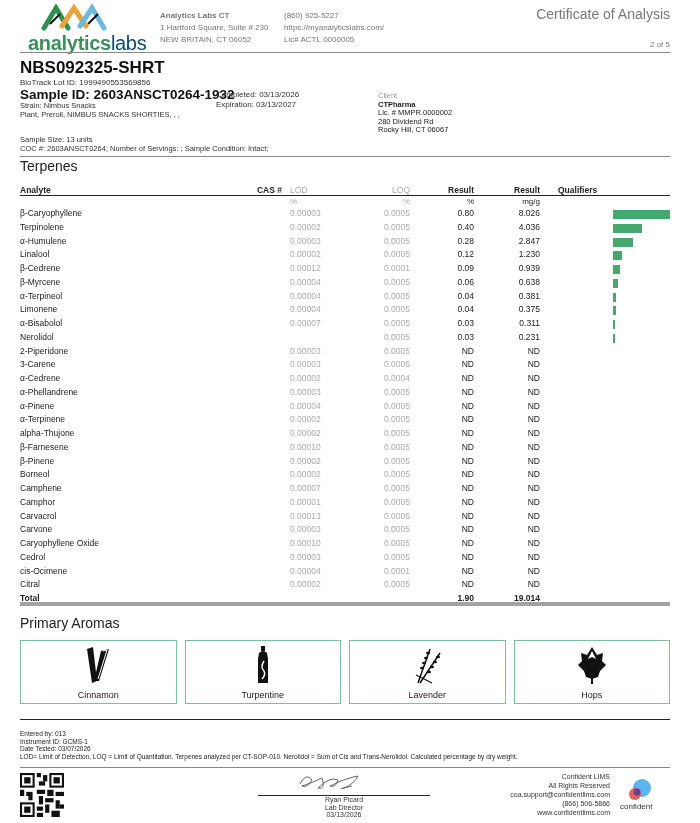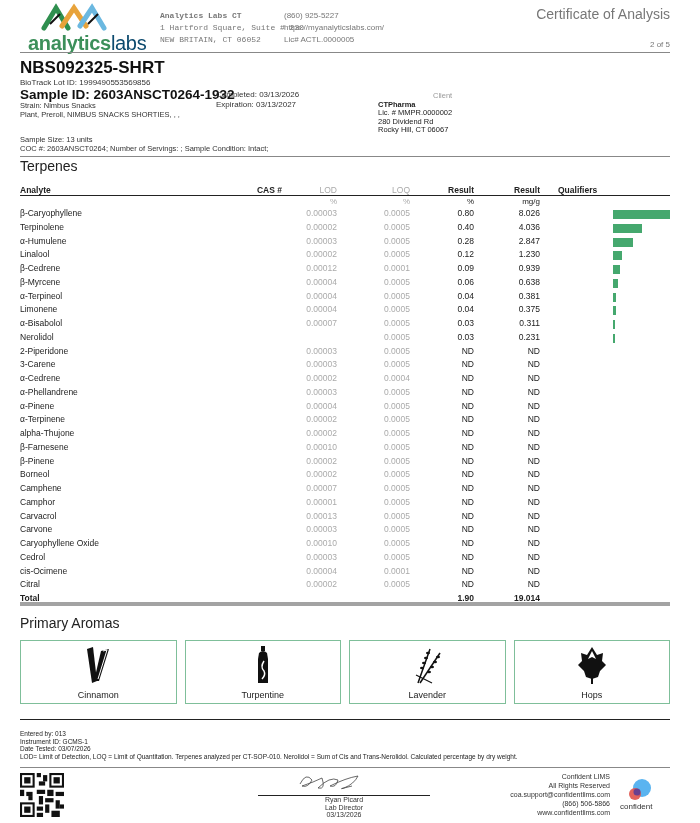--- a/index.html
+++ b/index.html
@@ -6,48 +6,48 @@
   html, body { width: 700px; height: 823px; background: #fff; overflow: hidden; }
   body { font-family: "Liberation Sans", "DejaVu Sans", sans-serif; color: #222; position: relative; }
   .abs { position: absolute; }
 
   
   .logo { left: 20px; top: 2px; width: 130px; height: 50px; }
   .logo svg { display: block; }
   .logo-text { position: absolute; left: 8px; top: 30px; font-size: 20px; color: #3c8f5a; letter-spacing: -0.3px; white-space: nowrap; }
   .logo-text b { font-weight: bold; color: #3c8f5a; }
   .logo-text span { font-weight: normal; color: #0c4a6e; }
-  .lab-info { left: 160px; top: 10px; font-size: 8px; line-height: 12px; color: #777; font-family: Liberation Mono, monospace; }
+  .lab-info { left: 160px; top: 10px; font-size: 8px; line-height: 12px; color: #777; }
   .lab-info .name { font-weight: bold; color: #777; }
   .contact { left: 284px; top: 10px; font-size: 8px; line-height: 12px; color: #777; }
   .coa-title { right: 30px; top: 6px; font-size: 14px; color: #777; }
   .page-num { right: 30px; top: 40px; font-size: 8px; color: #777; }
   .hr { position: absolute; left: 20px; width: 650px; height: 1px; background: #888; }
   .hr.dark { background: #222; height: 1px; }
 
   
   .sample-code { left: 20px; top: 58px; font-size: 17px; font-weight: bold; color: #111; }
   .biotrack { left: 20px; top: 78px; font-size: 8px; color: #333; }
   .sample-id { left: 20px; top: 87px; font-size: 13.5px; font-weight: bold; color: #111; }
   .dates { left: 216px; top: 90px; font-size: 8px; line-height: 9.5px; color: #333; }
   .strain { left: 20px; top: 101px; font-size: 7.5px; line-height: 9px; color: #333; }
   .client { left: 378px; top: 92px; font-size: 7.5px; line-height: 8.5px; color: #222; }
-  .client .lbl { color: #999; text-align: right; }
+  .client .lbl { color: #999; }
   .client .cname { font-weight: bold; }
   .sample-size { left: 20px; top: 136px; font-size: 7.5px; line-height: 8.5px; color: #333; }
 
   .section-title { font-size: 14px; color: #222; }
 
   
   .tbl { left: 20px; top: 184px; width: 650px; font-size: 8.5px; }
   .row { position: relative; height: 13.75px; line-height: 13.75px; white-space: nowrap; }
   .row span { position: absolute; }
   .c-analyte { left: 0; }
   .c-cas { left: 232px; width: 30px; text-align: right; }
-  .c-lod { left: 262px; width: 55px; text-align: right; color: #aaa; }
+  .c-lod { left: 270px; width: 55px; text-align: left; color: #aaa; }
   .c-loq { left: 330px; width: 60px; text-align: right; color: #aaa; }
   .c-pct { left: 400px; width: 54px; text-align: right; }
   .c-mg { left: 468px; width: 52px; text-align: right; }
   .c-qual { left: 538px; }
   .hdr { font-weight: bold; height: 12px; line-height: 12px; border-bottom: 1px solid #222; }
   .hdr .c-lod, .hdr .c-loq { color: #aaa; font-weight: normal; }
   .units { height: 11px; line-height: 11px; font-size: 8px; }
   .units .c-lod, .units .c-loq { color: #aaa; }
   .total { font-weight: bold; border-bottom: 4px solid #a3a3a3; }
   .bar { position: absolute; left: 593px; top: 3px; height: 9px; background: #45a86e; }

